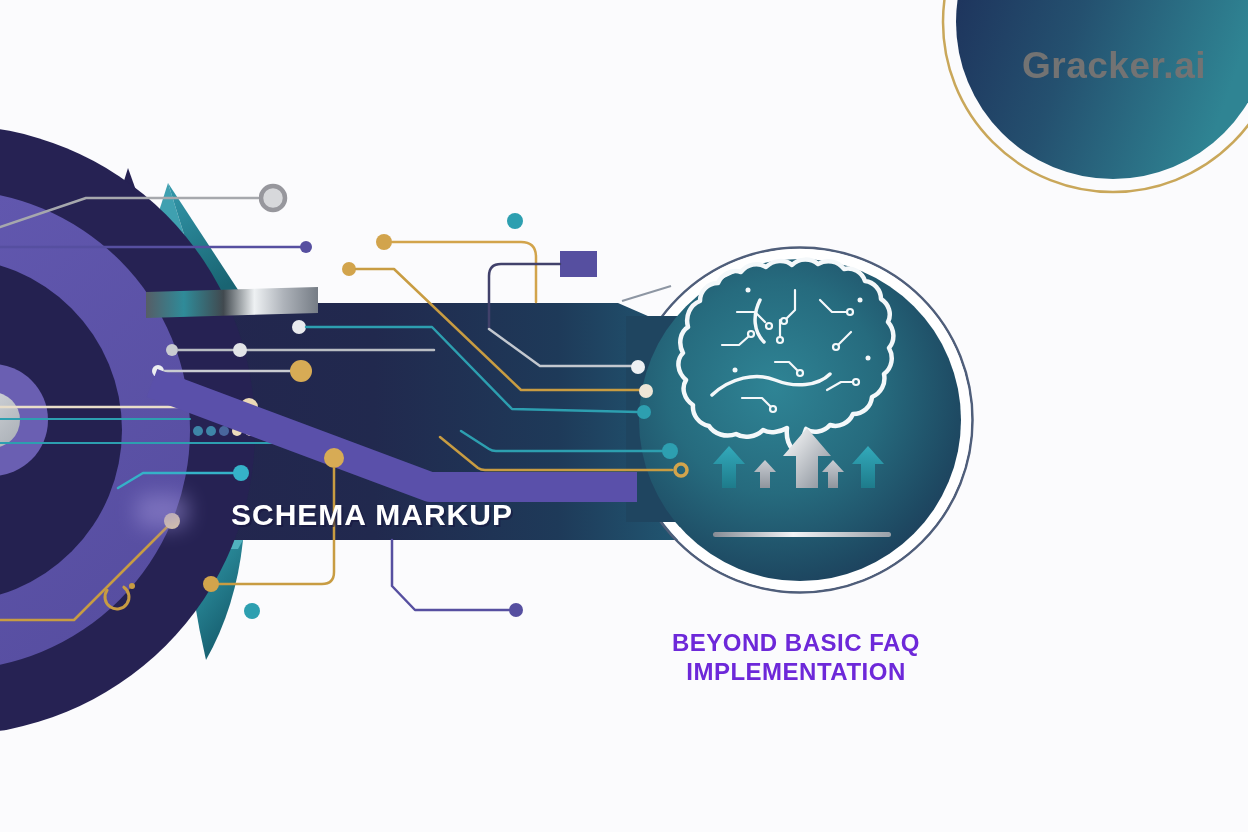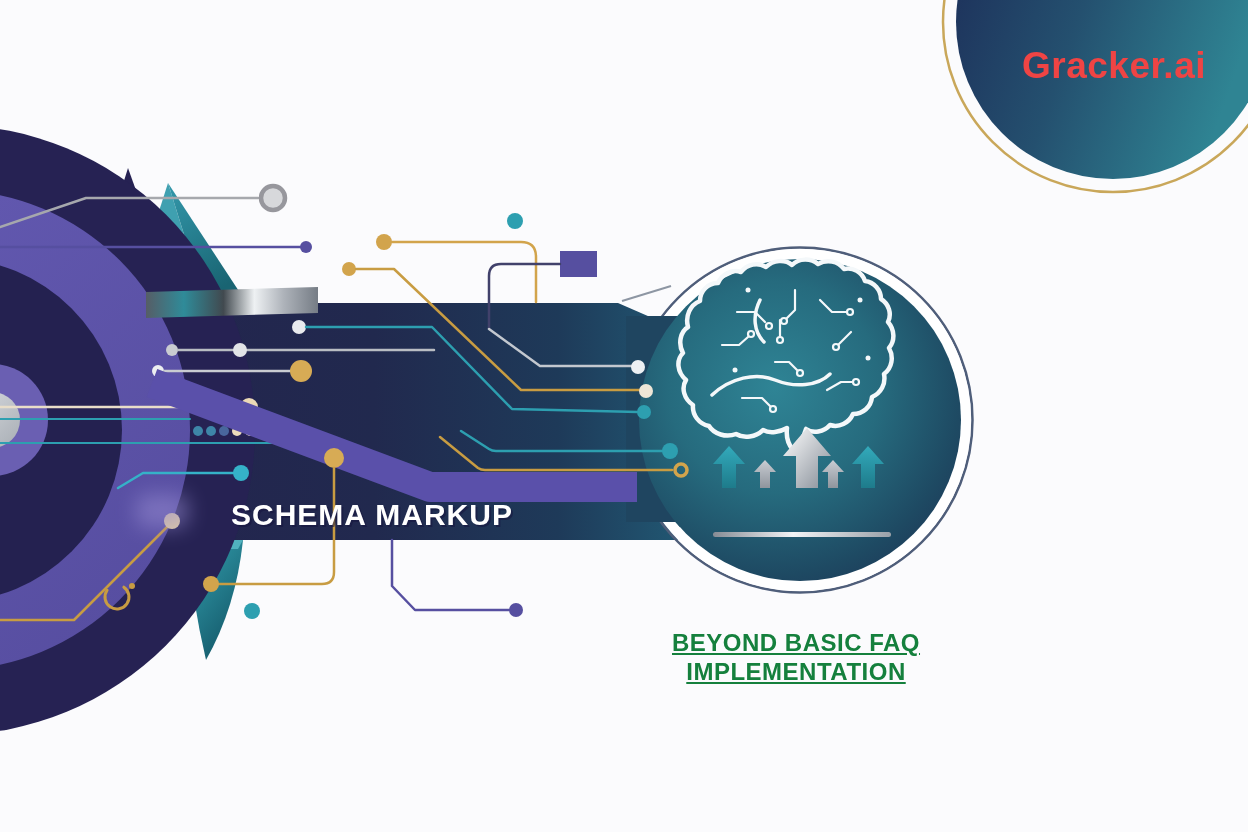--- a/index.html
+++ b/index.html
@@ -27,26 +27,26 @@
     color:#ffffff;font-size:27px;font-weight:bold;letter-spacing:.5px;
     white-space:nowrap;z-index:30;
   }
   .badge-underbar{
     left:713px;top:532px;width:178px;height:5px;border-radius:3px;
     background:linear-gradient(90deg,#868c95 0%,#f2f4f6 45%,#9aa0a8 100%);
     z-index:30;
   }
   .caption{
     left:640px;top:628px;width:312px;text-align:center;
-    color:#15803d;font-size:24px;font-weight:bold;letter-spacing:.5px;
-    line-height:29px;z-index:30;text-decoration:underline;
+    color:#6d28d9;font-size:24px;font-weight:bold;letter-spacing:.5px;
+    line-height:29px;z-index:30;
   }
   .logo-text{
     left:985px;top:45px;width:258px;text-align:center;
-    color:#ef4444;font-size:37px;font-weight:bold;letter-spacing:.5px;
+    color:#737373;font-size:37px;font-weight:bold;letter-spacing:.5px;
     white-space:nowrap;z-index:40;
   }
 </style>
 </head>
 <body>
 
 <div class="stage">
 
   <svg class="art" width="1248" height="832" viewBox="0 0 1248 832">
     <defs>

